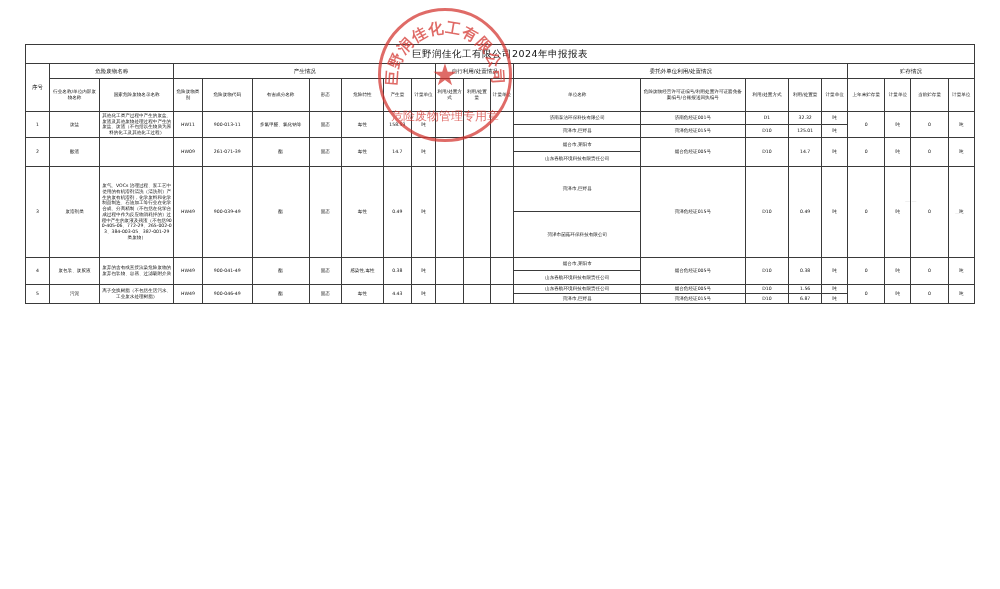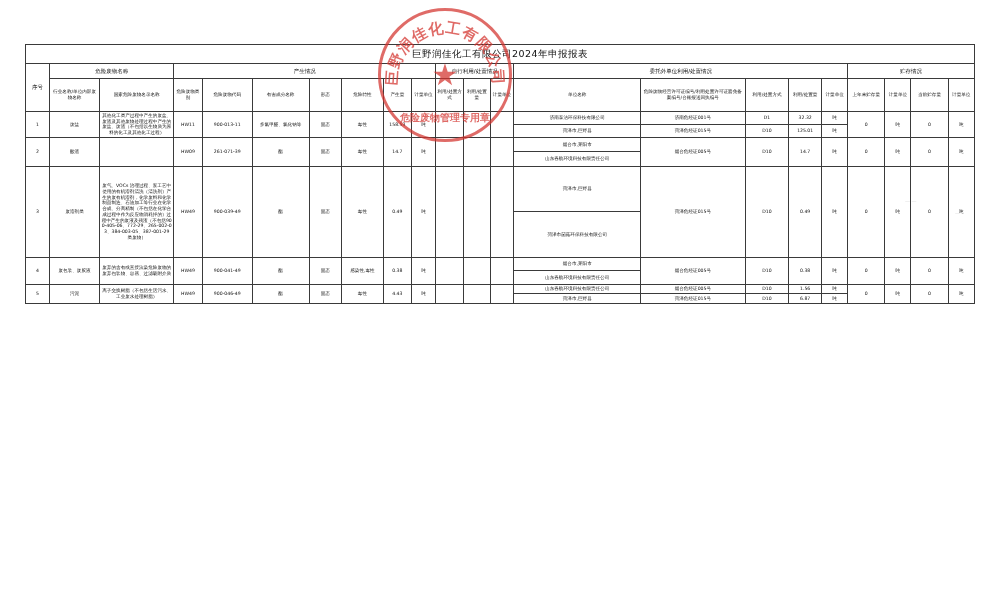--- a/index.html
+++ b/index.html
@@ -71,22 +71,22 @@
   .stamp .arc text{
     fill:#d4332e;
     font-size:15px;
     font-family:"DejaVu Sans","Liberation Sans",sans-serif;
     font-weight:bold;
     letter-spacing:1px;
   }
   .stamp .bottom-txt{
     position:absolute;
     left:50%;bottom:14px;transform:translateX(-50%);
-    color:#d4332e;font-size:10px;white-space:nowrap;
-    font-weight:bold;
+    color:#d4332e;font-size:12px;white-space:nowrap;
+    font-weight:normal;
   }
   
   .ghost{
     position:absolute;
     color:#d9d9d9;
     font-size:5px;
     pointer-events:none;
   }
 </style>
 </head>

